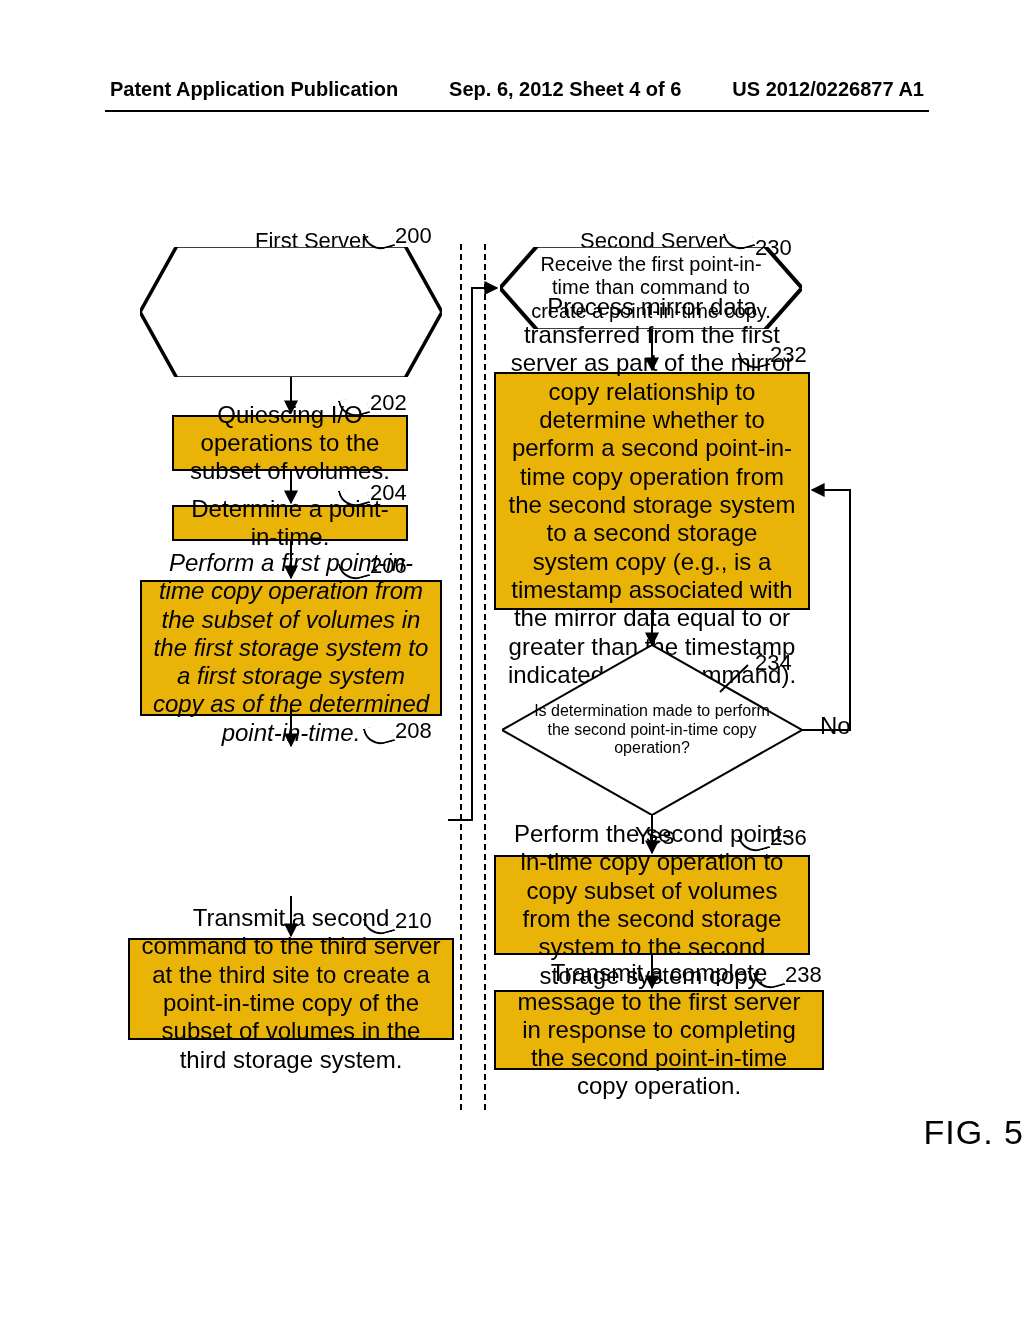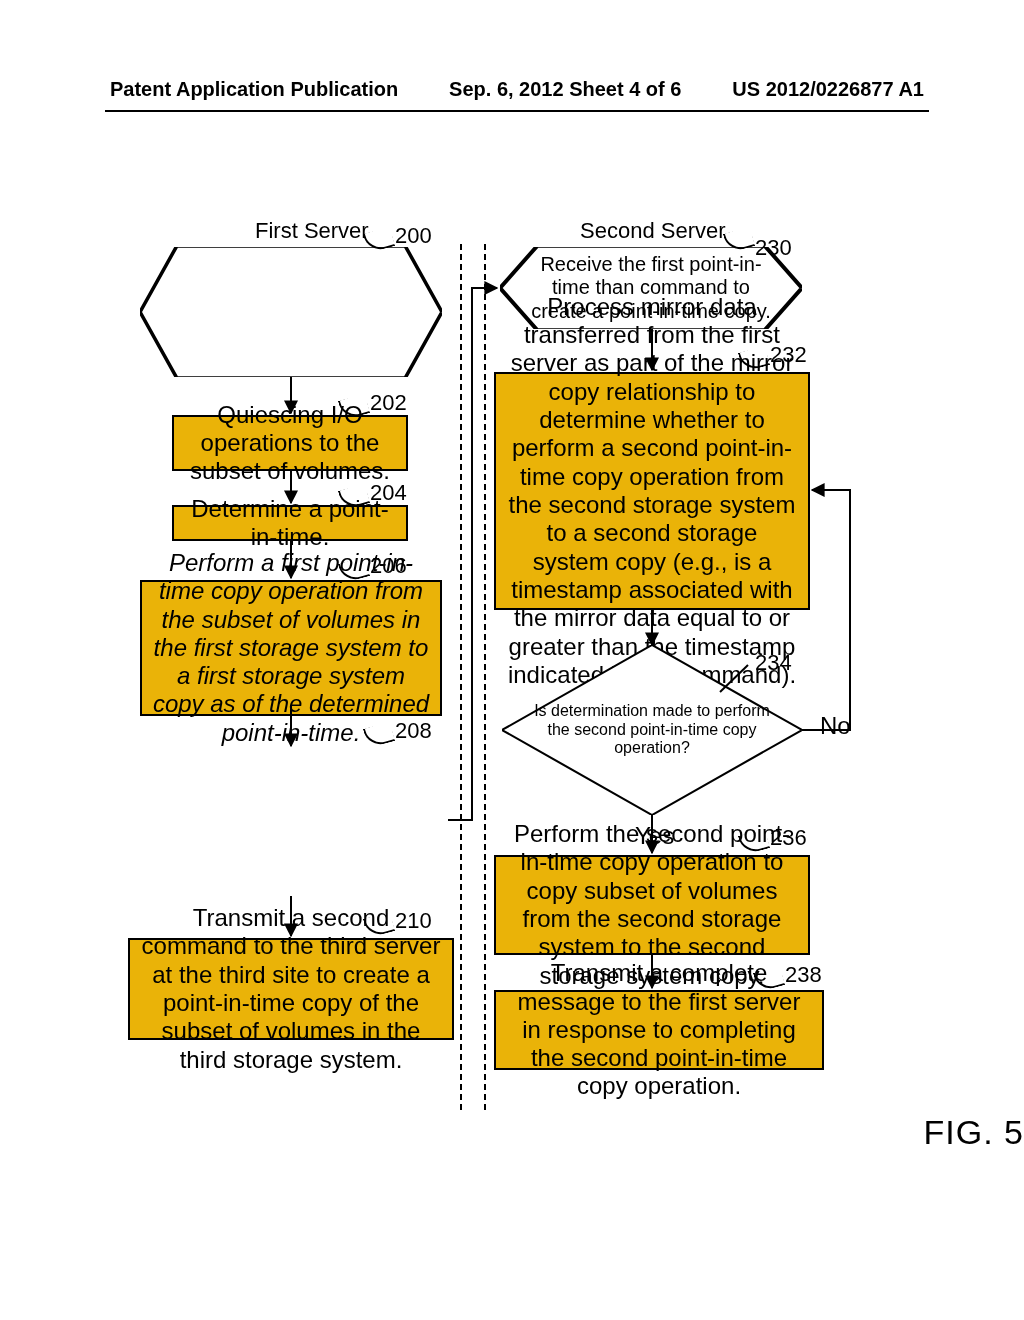--- a/index.html
+++ b/index.html
@@ -29,21 +29,21 @@
   }
   .hr-line {
     position: absolute;
     top: 110px;
     left: 105px;
     right: 95px;
     border-top: 2px solid #000;
   }
   .col-title {
     position: absolute;
-    top: 218px;
+    top: 228px;
     font-size: 22px;
     font-weight: 400;
   }
   .col-title.left { left: 255px; }
   .col-title.right { left: 580px; }
 
   .refnum {
     position: absolute;
     font-size: 22px;
   }

